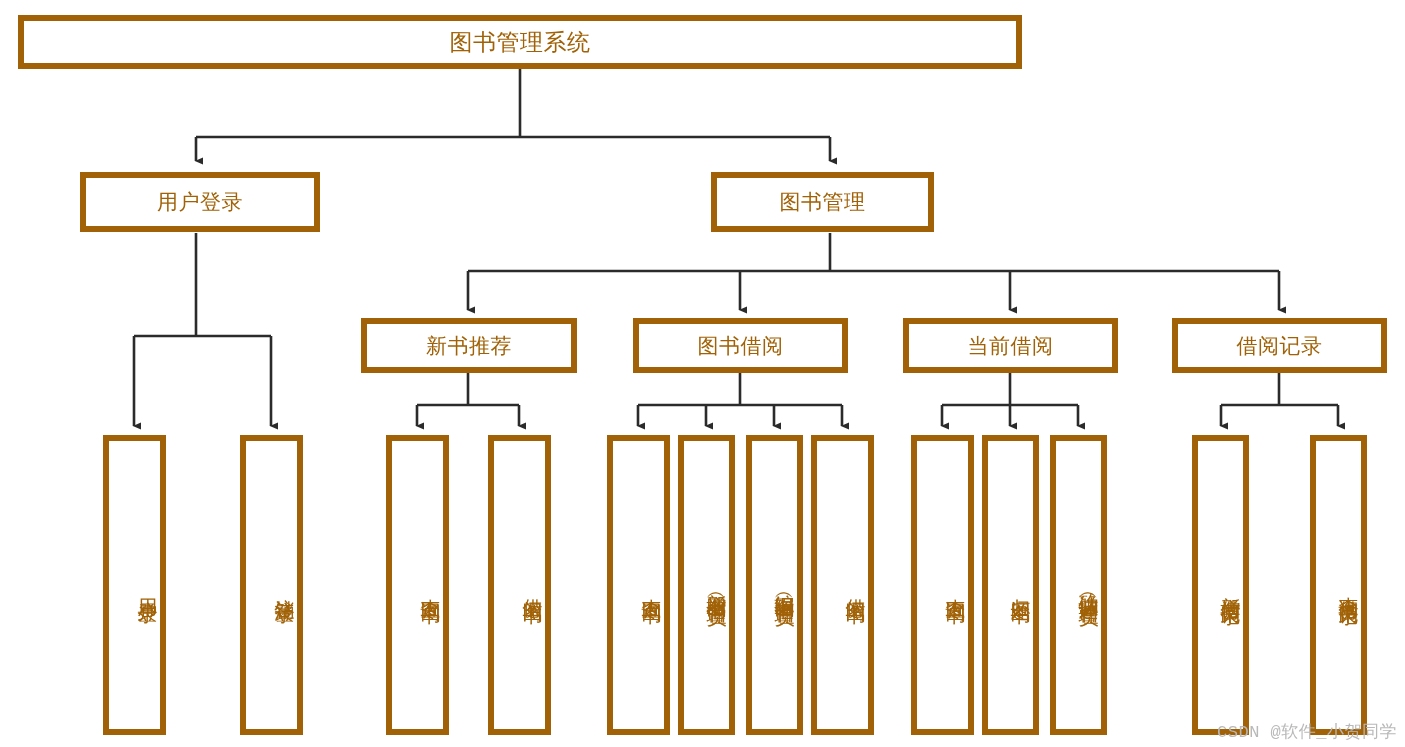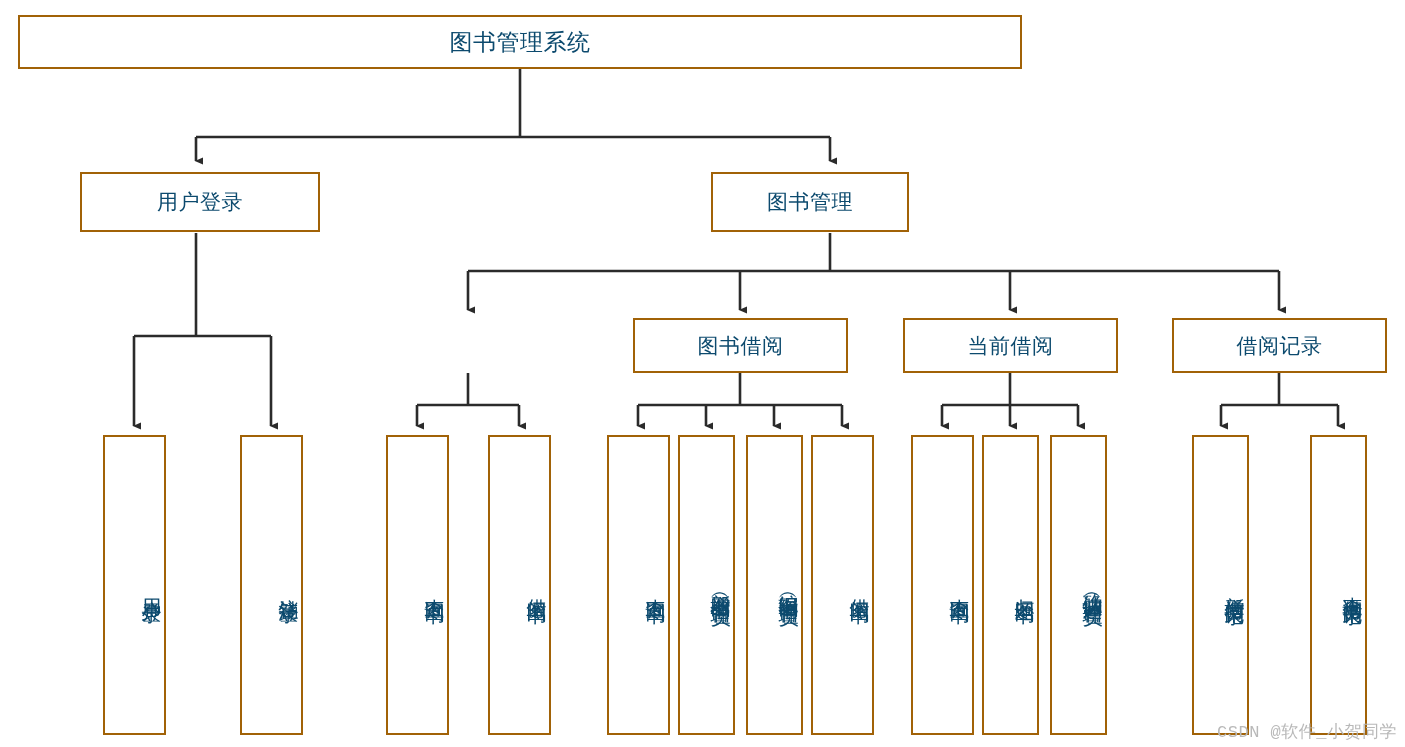--- a/index.html
+++ b/index.html
@@ -22,26 +22,26 @@
     position: absolute;
     left: 0;
     top: 0;
     width: 1405px;
     height: 747px;
     pointer-events: none;
   }
   .node {
     position: absolute;
     box-sizing: border-box;
-    border: 2px solid #a16207;
+    border: 6px solid #a16207;
     background: #ffffff;
     display: flex;
     align-items: center;
     justify-content: center;
-    color: #0c4a6e;
+    color: #a16207;
     line-height: 1.22;
   }
   .node.h {
     font-size: 21px;
     letter-spacing: 0.5px;
   }
   .node.root {
     font-size: 23px;
   }
   .node.v {
@@ -123,22 +123,23 @@
       <path d="M1221,405 L1338,405"></path>
       <path d="M1221,405 L1221,426" marker-end="url(#arrow)"></path>
       <path d="M1338,405 L1338,426" marker-end="url(#arrow)"></path>
     </g>
   </svg>
 
   <div class="node h root" style="left:18px; top:15px; width:1004px; height:54px;">图书管理系统</div>
 
   <div class="node h" style="left:80px; top:172px; width:240px; height:60px;">用户登录</div>
 
-  <div class="node h" style="left:711px; top:172px; width:198px; height:60px;">图书管理</div>
+  <div class="node h" style="left:711px; top:172px; width:223px; height:60px;">图书管理</div>
 
+  <div class="node h" style="left:361px; top:318px; width:216px; height:55px;">新书推荐</div>
 
   <div class="node h" style="left:903px; top:318px; width:215px; height:55px;">当前借阅</div>
 
   <div class="node h" style="left:633px; top:318px; width:215px; height:55px;">图书借阅</div>
 
   <div class="node h" style="left:1172px; top:318px; width:215px; height:55px;">借阅记录</div>
 
   <div class="node v" style="left:103px; top:435px; width:63px; height:300px;">
     <span class="vtext">用户登录</span>
   </div>

